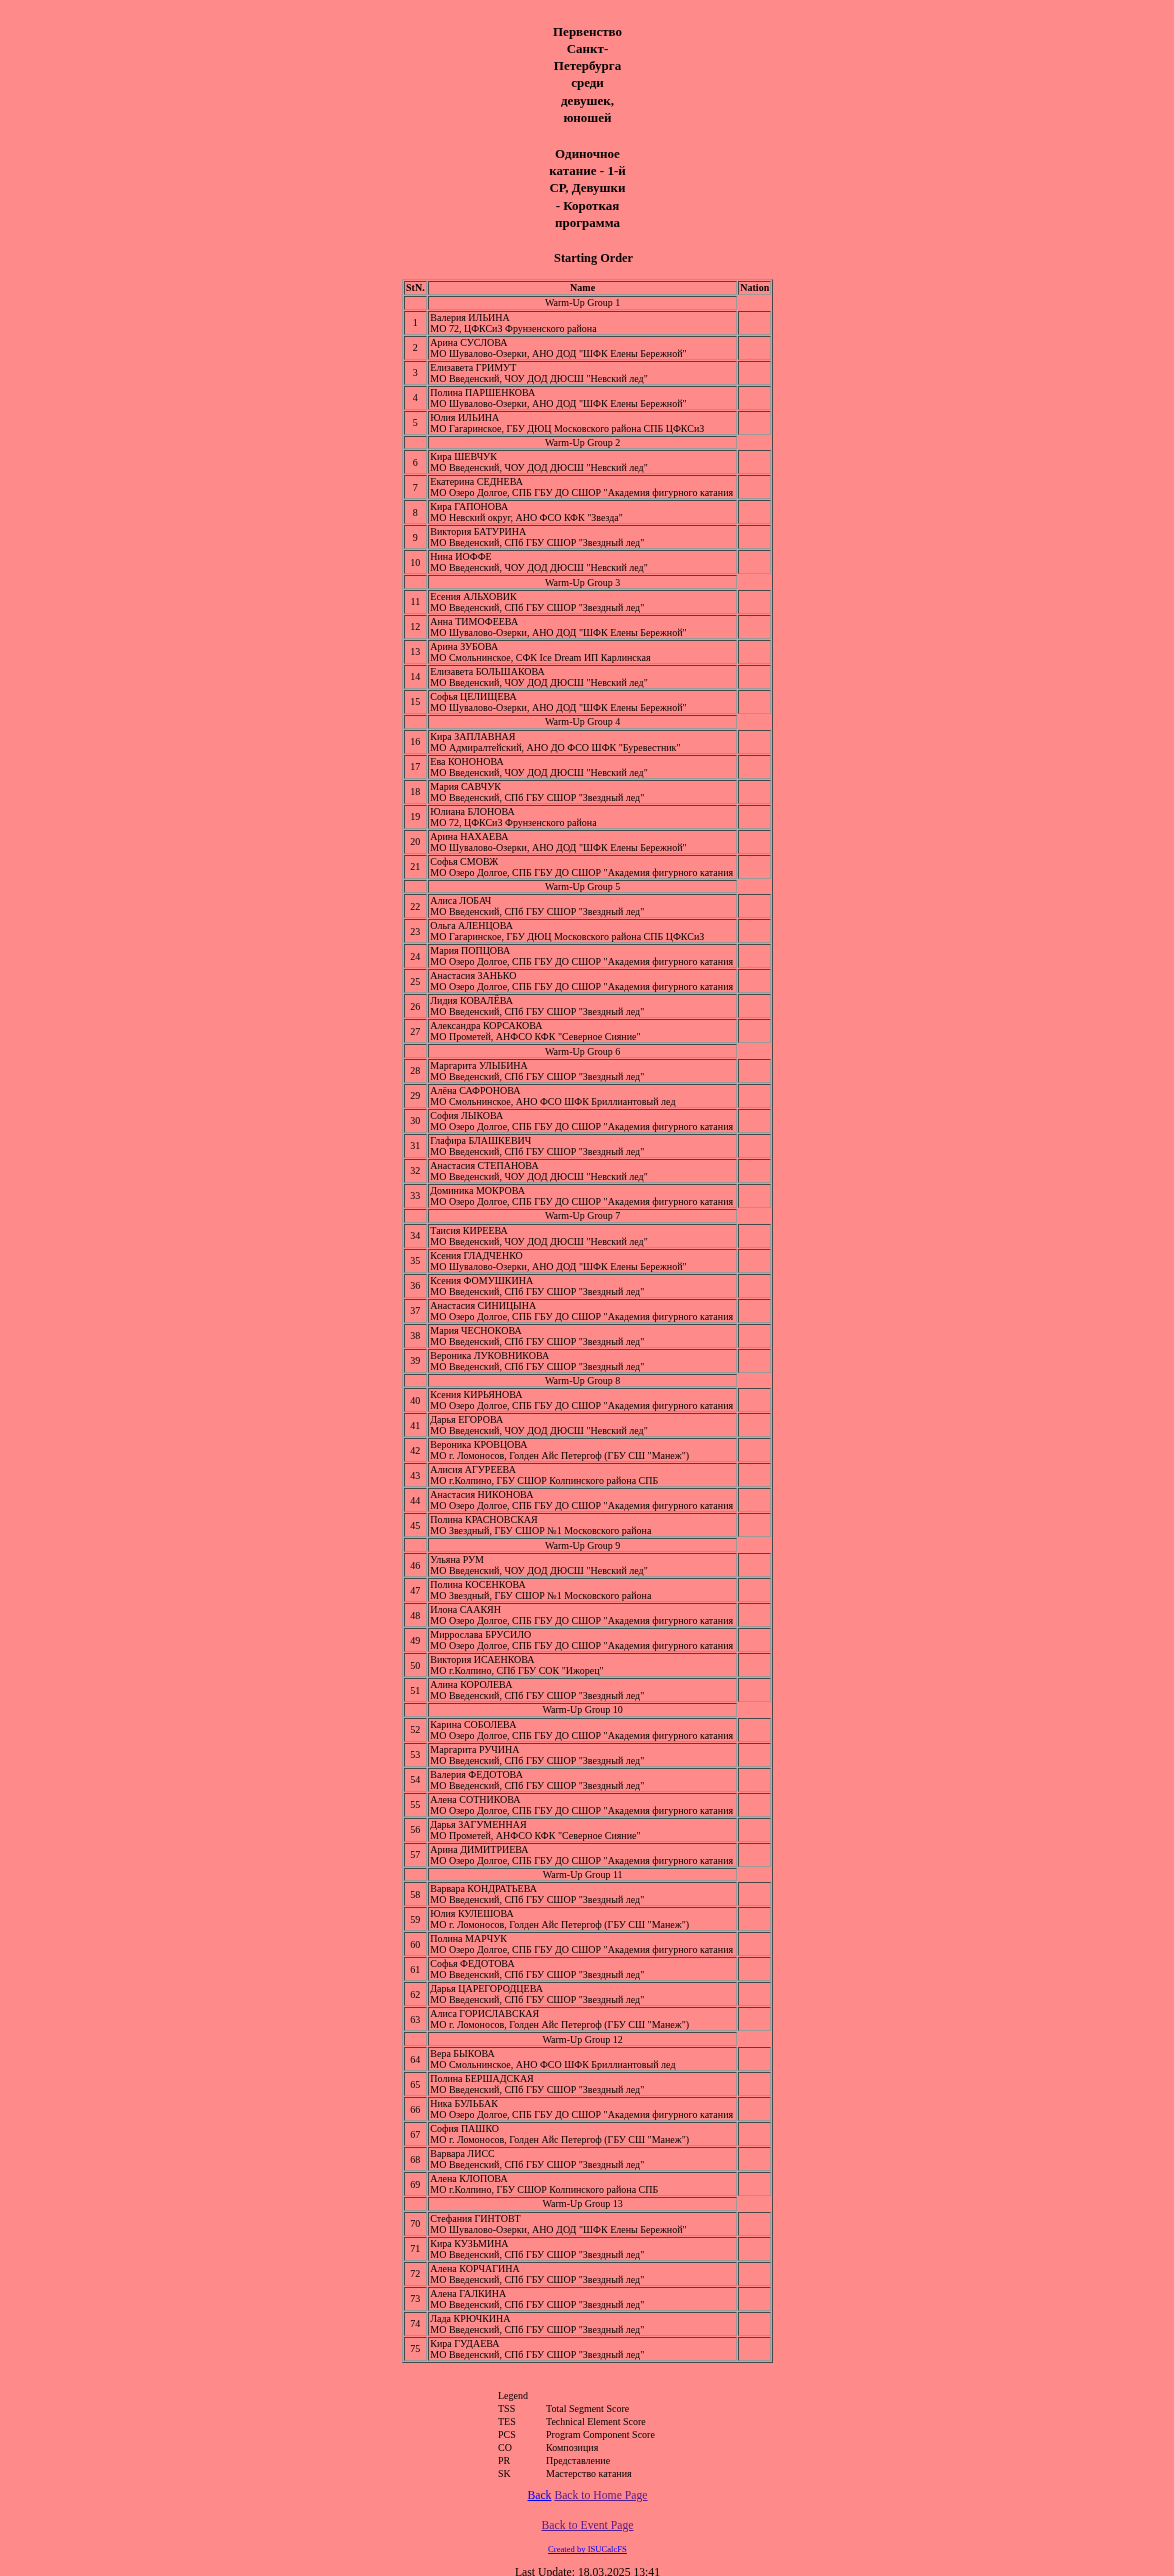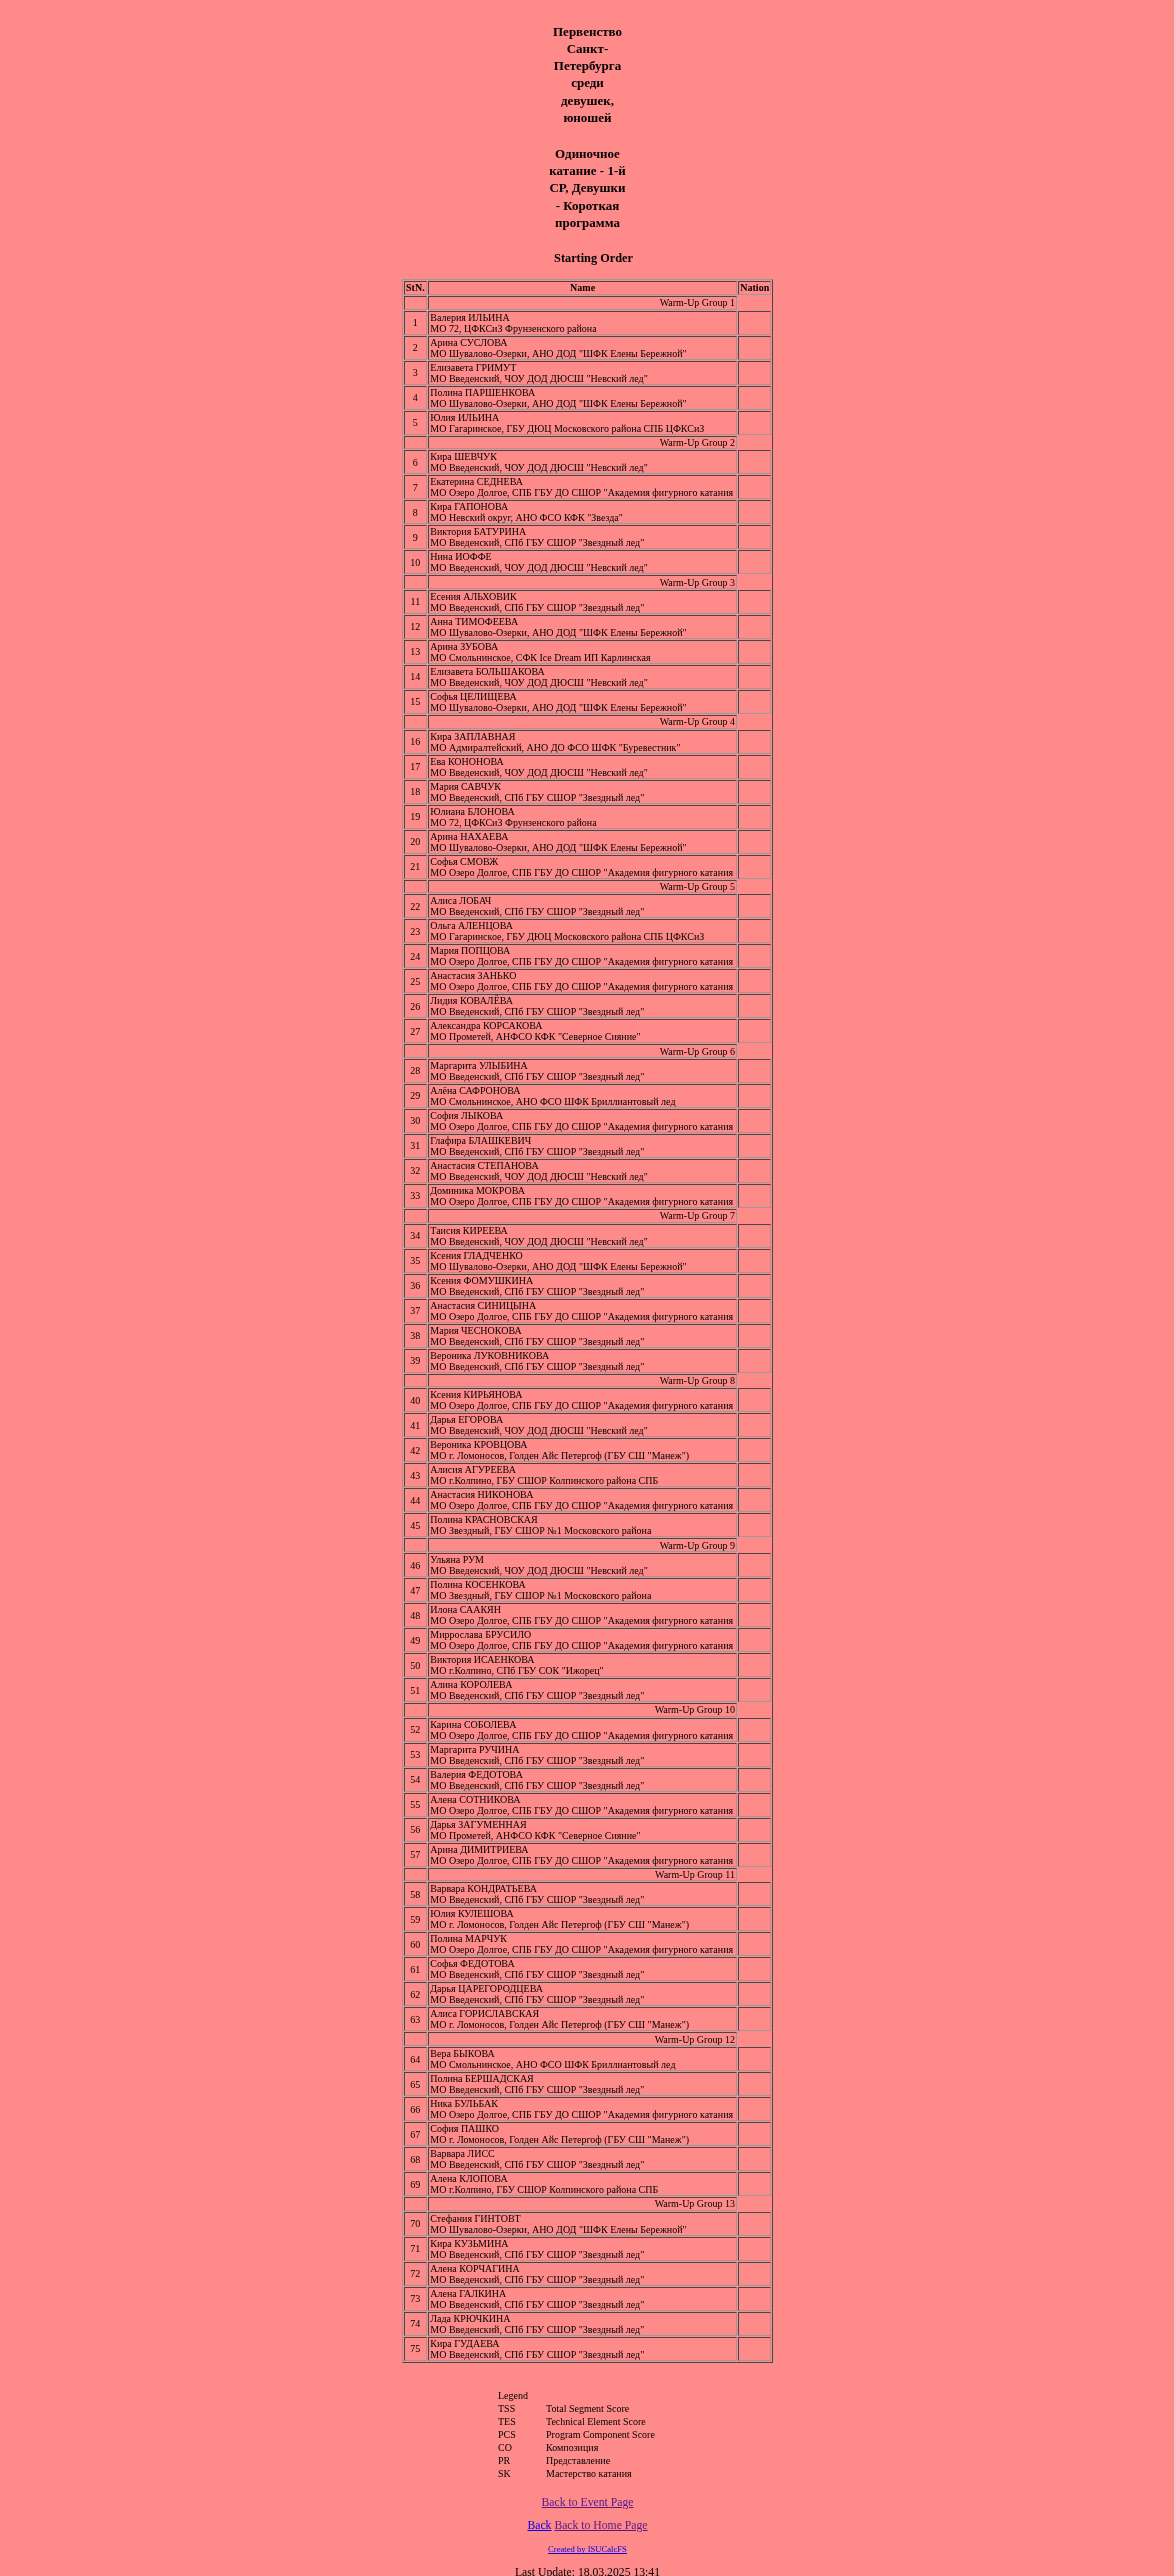--- a/index.html
+++ b/index.html
@@ -46,21 +46,21 @@
     border: 0.6px inset #9a9a9a;
     font-size: 10px;
     line-height: 11px;
     padding: 0 1.2px;
     vertical-align: middle;
     overflow: hidden;
   }
   table.order th { font-weight: bold; text-align: center; height: 12.3px; }
   td.stn { text-align: center; }
   td.namecell { text-align: left; white-space: nowrap; }
-  td.wu { text-align: right; white-space: nowrap; height: 11.7px; }
+  td.wu { text-align: center; white-space: nowrap; height: 11.7px; }
   td.nation { }
   .nm, .club { white-space: nowrap; overflow: hidden; }
   table.legend {
     margin: 26px auto 0 auto;
     width: 179px;
     border-collapse: collapse;
     text-align: left;
   }
   table.legend td {
     font-size: 10px;
@@ -787,29 +787,29 @@
           <td class="abbr">PR</td>
           <td>Представление</td>
         </tr>
         <tr>
           <td class="abbr">SK</td>
           <td>Мастерство катания</td>
         </tr>
       </tbody>
   </table>
 
-  <div class="flink first">
-    <a class="visited">Back to Event Page</a>
-  </div>
-
   <div class="flink">
     <a class="unvisited">Back</a>
     <a class="visited">Back to Home Page</a>
   </div>
 
+  <div class="flink first">
+    <a class="visited">Back to Event Page</a>
+  </div>
+
   <div class="flink small">
     <a class="unvisited">Created by ISUCalcFS</a>
   </div>
 
   <div class="last-update">Last Update: 18.03.2025 13:41</div>
 
 </div>
 
 
 </body></html>

